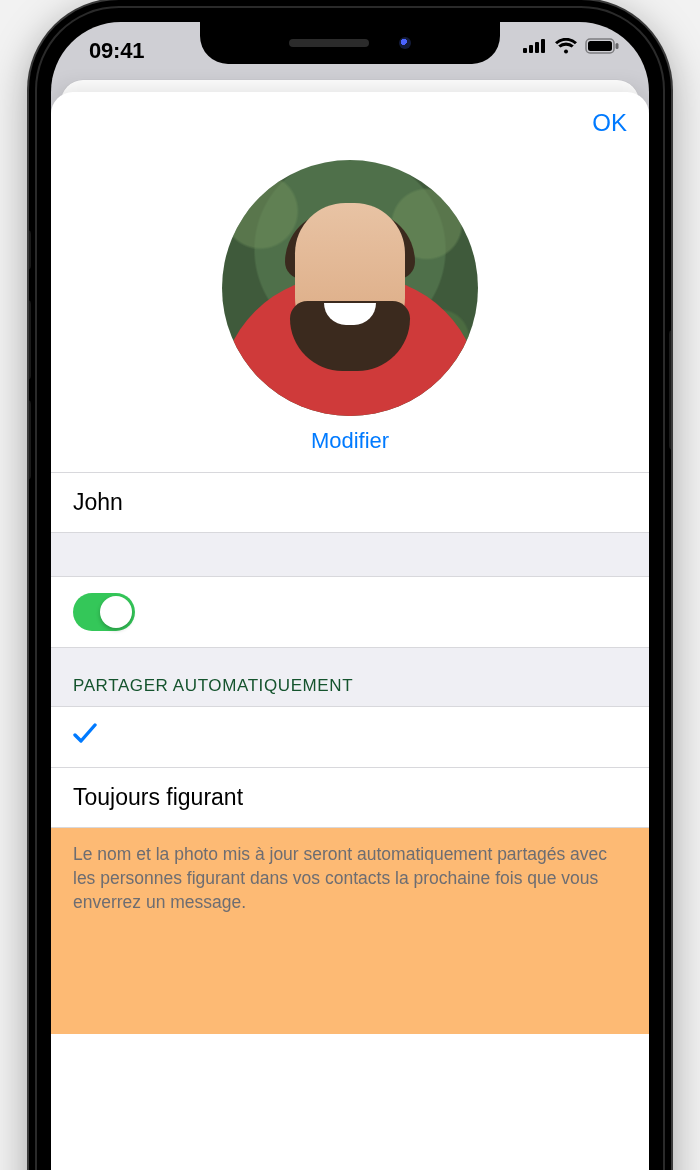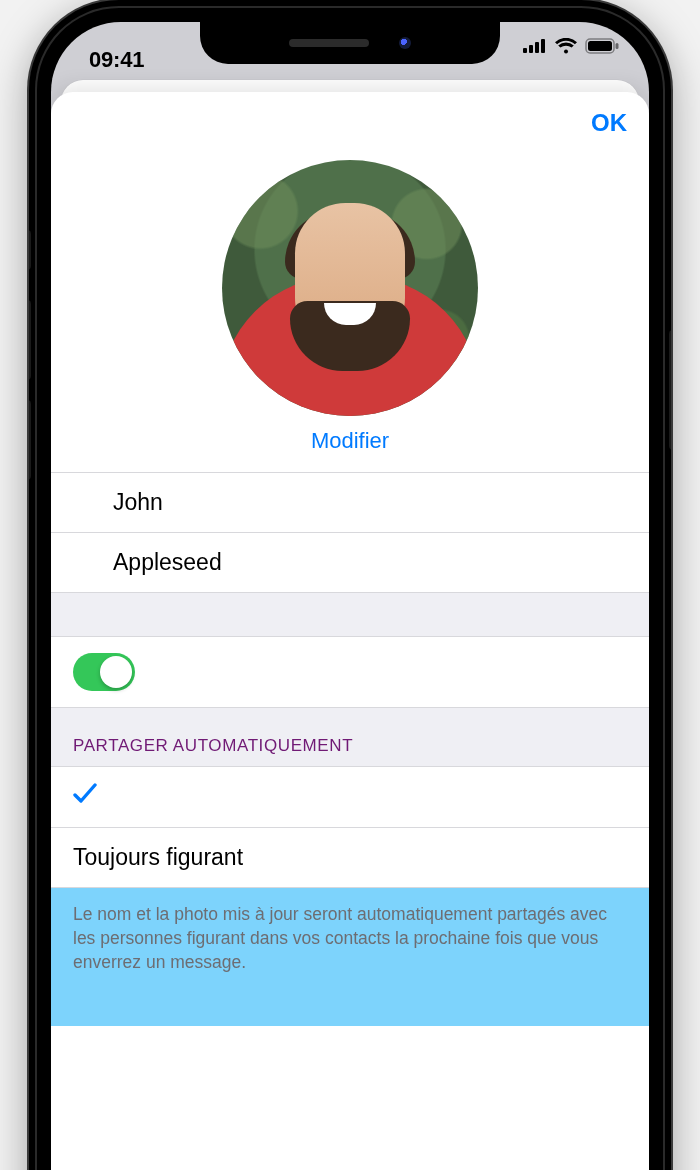--- a/index.html
+++ b/index.html
@@ -32,61 +32,61 @@
   .notch {
     position: absolute; top: 0; left: 50%; transform: translateX(-50%);
     width: 300px; height: 42px; background: #000; border-bottom-left-radius: 28px; border-bottom-right-radius: 28px;
     z-index: 5; display:flex; align-items:center; justify-content:center; gap:30px;
   }
   .notch .speaker{ width:80px; height:8px; background:#2b2b2b; border-radius:4px; }
   .notch .cam{ width:12px; height:12px; border-radius:50%; background:radial-gradient(circle at 40% 40%, #4a63ff 0 30%, #131b3a 31% 100%); }
 
   
   .status-bar { position: relative; height: 56px; z-index: 4; }
-  .status-time { position: absolute; left: 38px; top: 25px; font-size: 22px; font-weight: 600; color: #000; letter-spacing: -0.2px; }
+  .status-time { position: absolute; left: 38px; top: 16px; font-size: 22px; font-weight: 600; color: #000; letter-spacing: -0.2px; }
   .status-right { position: absolute; right: 30px; top: 16px; display: flex; align-items: center; gap: 8px; }
   .signal-icon, .wifi-icon, .battery-icon { display: inline-block; }
   .signal-icon svg, .wifi-icon svg, .battery-icon svg { display:block; }
 
   
   .sheet-behind { position:absolute; left:10px; right:10px; top:58px; height:60px; background:#fff; border-radius:22px 22px 0 0; box-shadow: 0 0 0 0.5px rgba(0,0,0,.05); }
 
   
   .sheet {
     position: absolute; left: 0; right: 0; top: 70px; bottom: 0; background: #fff; border-radius: 22px 22px 0 0;
     overflow: hidden; box-shadow: 0 -6px 20px rgba(0,0,0,.10);
   }
 
   .sheet-header { display: flex; justify-content: flex-end; align-items: center; height: 62px; padding: 0 22px; }
-  .ok-btn { font-size: 24px; font-weight: 700; color: #007aff; background: none; border: none; cursor: pointer; }
+  .ok-btn { font-size: 24px; font-weight: 400; color: #007aff; background: none; border: none; cursor: pointer; }
 
   .avatar-wrap { display: flex; flex-direction: column; align-items: center; padding-top: 6px; padding-bottom: 18px; justify-content: flex-end; }
   .avatar {
     width: 256px; height: 256px; border-radius: 50%; overflow: hidden; margin-bottom: 12px;
     background: radial-gradient(circle at 50% 35%, #4f704a 0 45%, #3f5a3b 46% 100%);
     position: relative;
   }
   
   .avatar .face{ position:absolute; left:50%; top:46%; transform:translate(-50%,-50%); width:110px; height:150px; border-radius:55px 55px 60px 60px; background: linear-gradient(#e8c3a4,#dba981); }
   .avatar .hair{ position:absolute; left:50%; top:20%; transform:translateX(-50%); width:130px; height:68px; border-radius:60px 60px 20px 20px; background:#3b2a1e; }
   .avatar .beard{ position:absolute; left:50%; top:55%; transform:translateX(-50%); width:120px; height:70px; border-radius:20px 20px 60px 60px; background:#3b2a1e; }
   .avatar .mouth{ position:absolute; left:50%; top:56%; transform:translateX(-50%); width:52px; height:22px; border-radius:0 0 26px 26px; background:#fff; }
   .avatar .shirt{ position:absolute; left:50%; bottom:-30px; transform:translateX(-50%); width:260px; height:170px; border-radius:120px 120px 0 0; background:#cf3a3a; }
   .avatar .leaves{ position:absolute; inset:0; background: radial-gradient(circle at 15% 20%, #6f8f5c 0 12%, transparent 13%), radial-gradient(circle at 80% 25%, #6f8f5c 0 12%, transparent 13%), radial-gradient(circle at 85% 70%, #567a46 0 10%, transparent 11%); mix-blend-mode: normal; opacity:.55; }
 
   .link { color:#007aff; font-size:22px; background:none; border:none; cursor:pointer; }
 
   .list { border-top: 1px solid #d8d8dc; }
   .row { display:flex; align-items:center; justify-content:space-between; padding: 16px 22px; border-bottom: 1px solid #d8d8dc; background:#fff; font-size:23px; color:#000; }
-  .row.input .value{ width:100%; font-size:23px; border:none; outline:none; background:transparent; color:#000;margin-left:40px; }
+  .row.input .value{ width:100%; font-size:23px; border:none; outline:none; background:transparent; color:#000; }
   .row .check{ color:#007aff; }
 
   .section-gap { height: 44px; background:#efeff4; border-bottom: 1px solid #d8d8dc; }
-  .section-header { background:#efeff4; padding: 28px 22px 10px; font-size:17px; letter-spacing: 0.6px; color:#701a75; text-transform: uppercase; border-bottom: 1px solid #d8d8dc; }
-  .section-footer { background:#7dd3fc; padding: 14px 22px 52px; font-size:17.5px; line-height: 1.38; color:#6d6d72; }
+  .section-header { background:#efeff4; padding: 28px 22px 10px; font-size:17px; letter-spacing: 0.6px; color:#14532d; text-transform: uppercase; border-bottom: 1px solid #d8d8dc; }
+  .section-footer { background:#fdba74; padding: 14px 22px 120px; font-size:17.5px; line-height: 1.38; color:#6d6d72; }
 
   
   .switch { position:relative; width:62px; height:38px; border-radius:19px; background:#34c759; }
   .switch .knob { position:absolute; right:3px; top:3px; width:32px; height:32px; border-radius:50%; background:#fff; box-shadow: 0 2px 4px rgba(0,0,0,.25); }
 
 </style>
 </head>
 <body>
 
 <div class="stage">
@@ -150,23 +150,20 @@
             <div class="beard"></div>
             <div class="mouth"></div>
           </div>
           <button class="link">Modifier</button>
         </div>
 
         <div class="list">
           <div class="row input">
             <input class="value" value="John" style="">
           </div>
-          <div class="row input">
-            <input class="value" value="Appleseed" style="">
-          </div>
         </div>
 
         <div class="section-gap"></div>
 
         <div class="row">
           <div class="switch">
               <div class="knob"></div>
             </div>
         </div>
 

